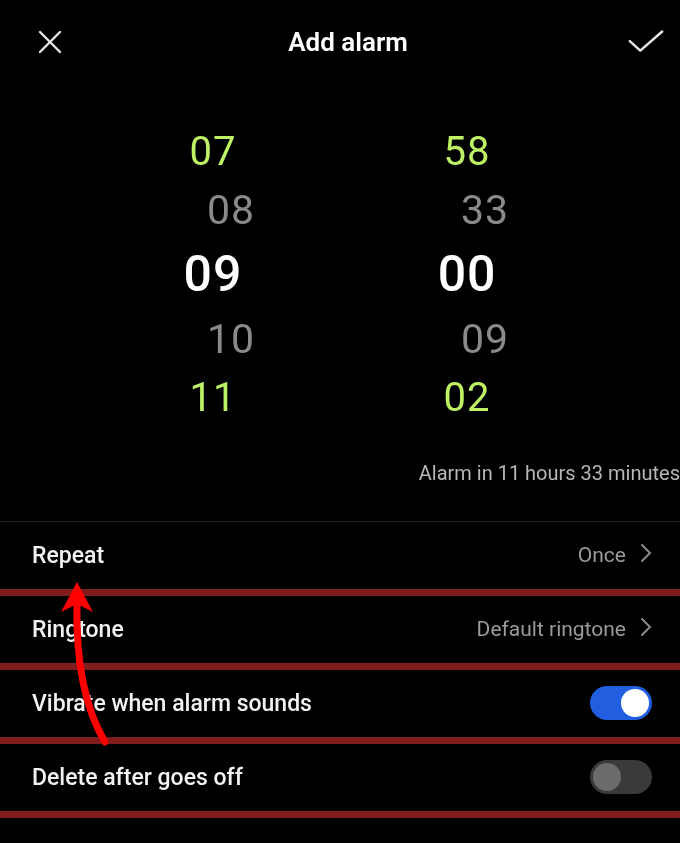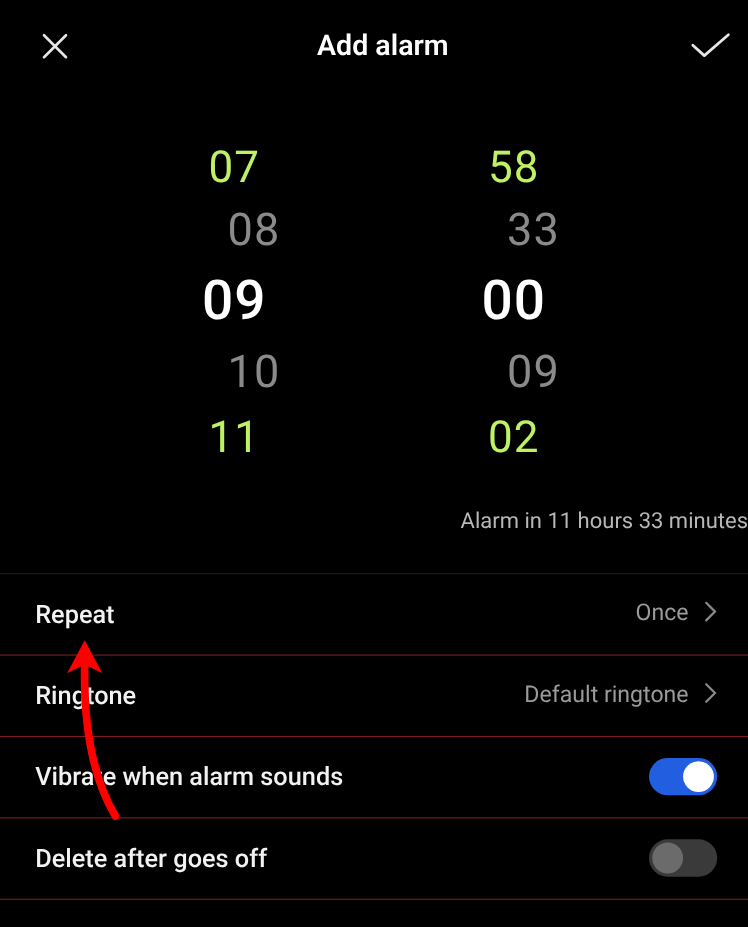--- a/index.html
+++ b/index.html
@@ -63,21 +63,21 @@
     margin-bottom: 36px;
   }
 
   .list { border-top: 1px solid #1f1f1f; }
   .row {
     display: flex;
     align-items: center;
     justify-content: space-between;
     padding: 0 28px 0 32px;
     height: 74px;
-    border-bottom: 1px solid #7f1d1d;
+    border-bottom: 7px solid #7f1d1d;
   }
   .row:last-child { border-bottom: none; }
   .row-label {
     font-size: 23px;
     font-weight: 500;
     color: #f2f2f2;
   }
   .row-right {
     display: flex;
     align-items: center;

